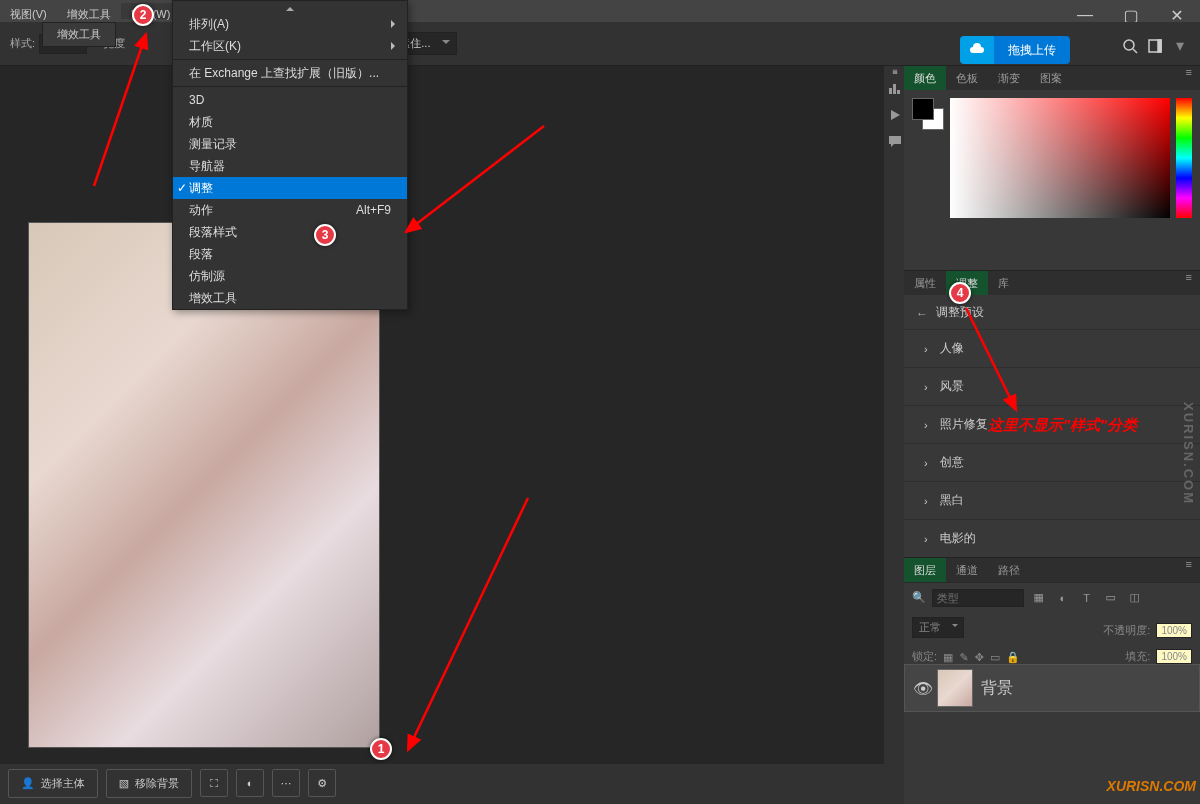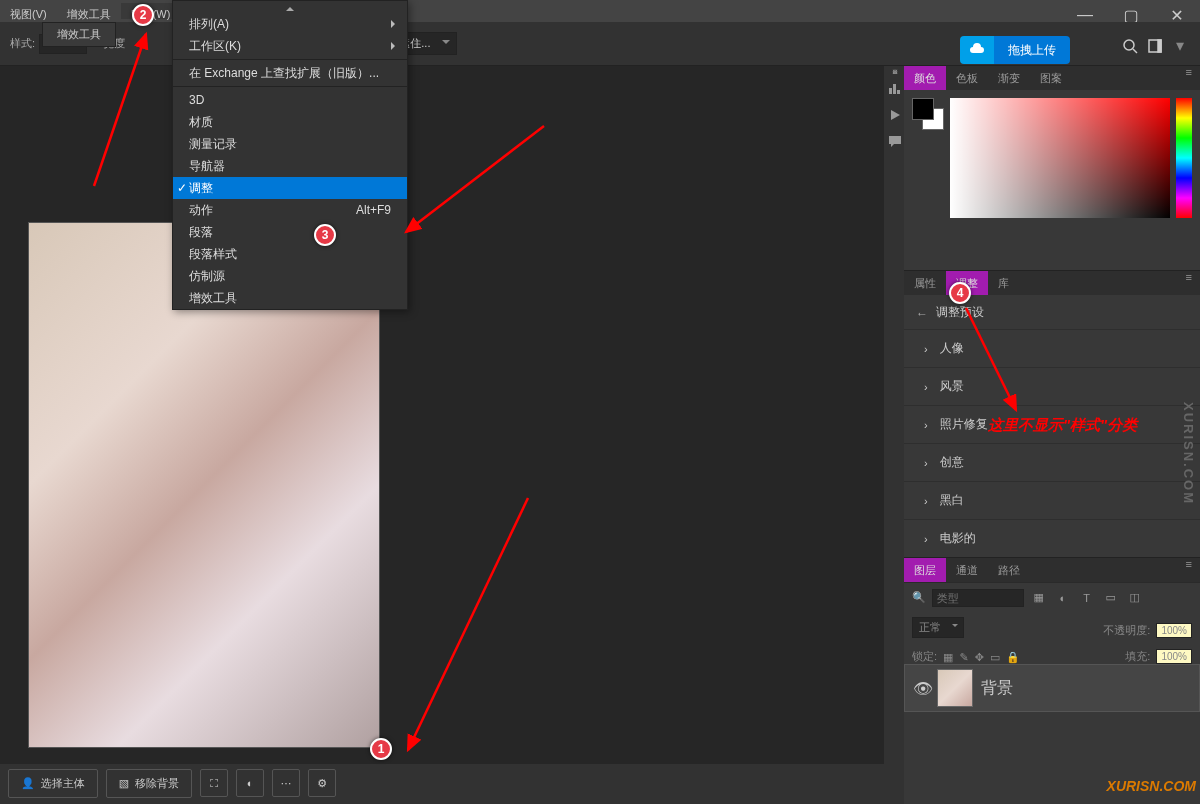--- a/index.html
+++ b/index.html
@@ -32,21 +32,21 @@
 .btmbar{position:absolute;bottom:6px;left:8px;display:flex;gap:8px;font-size:11px}
 .btmbar .b{border:1px solid #555;padding:6px 12px;display:flex;align-items:center;gap:6px;background:#323232;border-radius:2px}
 .btmbar .ib{width:28px;height:28px;border:1px solid #555;display:flex;align-items:center;justify-content:center;border-radius:2px}
 .pstack{position:absolute;right:296px;top:80px;width:18px;display:flex;flex-direction:column;gap:12px;align-items:center}
 .pstack svg{fill:#999}
 .exp{position:absolute;right:296px;top:66px;width:18px;text-align:center;color:#999;font-size:10px}
 .rp{position:absolute;right:0;top:66px;width:296px;bottom:0;background:#383838;display:flex;flex-direction:column}
 .rp .exp2{position:absolute;left:-18px;top:0;width:18px;text-align:center;color:#999;font-size:10px}
 .tabs{display:flex;background:#2e2e2e;height:24px;font-size:11px}
 .tabs .t{padding:0 10px;line-height:24px;color:#999}
-.tabs .t.on{background:#a21caf;color:#ddd}
+.tabs .t.on{background:#14532d;color:#ddd}
 .tabs .mn{margin-left:auto;padding:0 8px;color:#999}
 .colorpanel{height:180px;display:flex;padding:8px;gap:6px;position:relative}
 .swatch{width:32px;height:32px;position:relative}
 .swatch .bg{position:absolute;right:0;bottom:0;width:22px;height:22px;background:#fff;border:1px solid #666}
 .swatch .fg{position:absolute;left:0;top:0;width:22px;height:22px;background:#000;border:1px solid #666}
 .picker{flex:1;height:120px;background:linear-gradient(to right,#fff,rgba(255,255,255,0)),linear-gradient(to top,#000,rgba(0,0,0,0)),#f00}
 .hue{width:16px;height:120px;background:linear-gradient(#f00,#ff0,#0f0,#0ff,#00f,#f0f,#f00)}
 .pdiv{height:1px;background:#222}
 .sec{background:#383838}
 .brow{display:flex;align-items:center;height:34px;padding:0 12px;font-size:12px;gap:8px}
@@ -122,22 +122,22 @@
   <div class="sep"></div>
   <div class="it">3D</div>
   <div class="it">材质</div>
   <div class="it">测量记录</div>
   <div class="it">导航器</div>
   <div class="it sel chk">调整</div>
   <div class="it">
       <span>动作</span>
       <span>Alt+F9</span>
     </div>
+  <div class="it">段落样式</div>
   <div class="it">段落</div>
-  <div class="it">段落样式</div>
   <div class="it">仿制源</div>
   <div class="it">增效工具</div>
 </div>
 
 <div class="canvas">
   <div class="img"></div>
 </div>
 
 <div class="exp">»</div>
 <div class="pstack">

